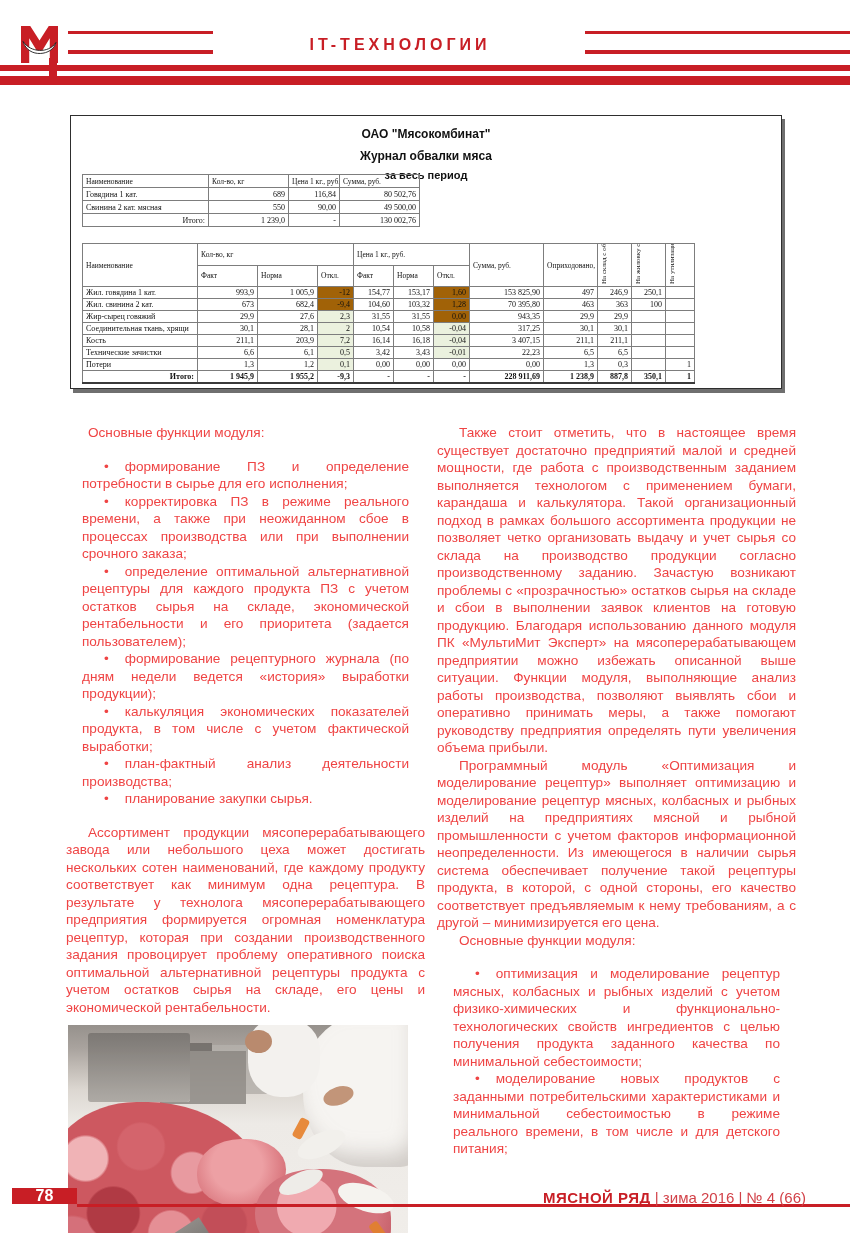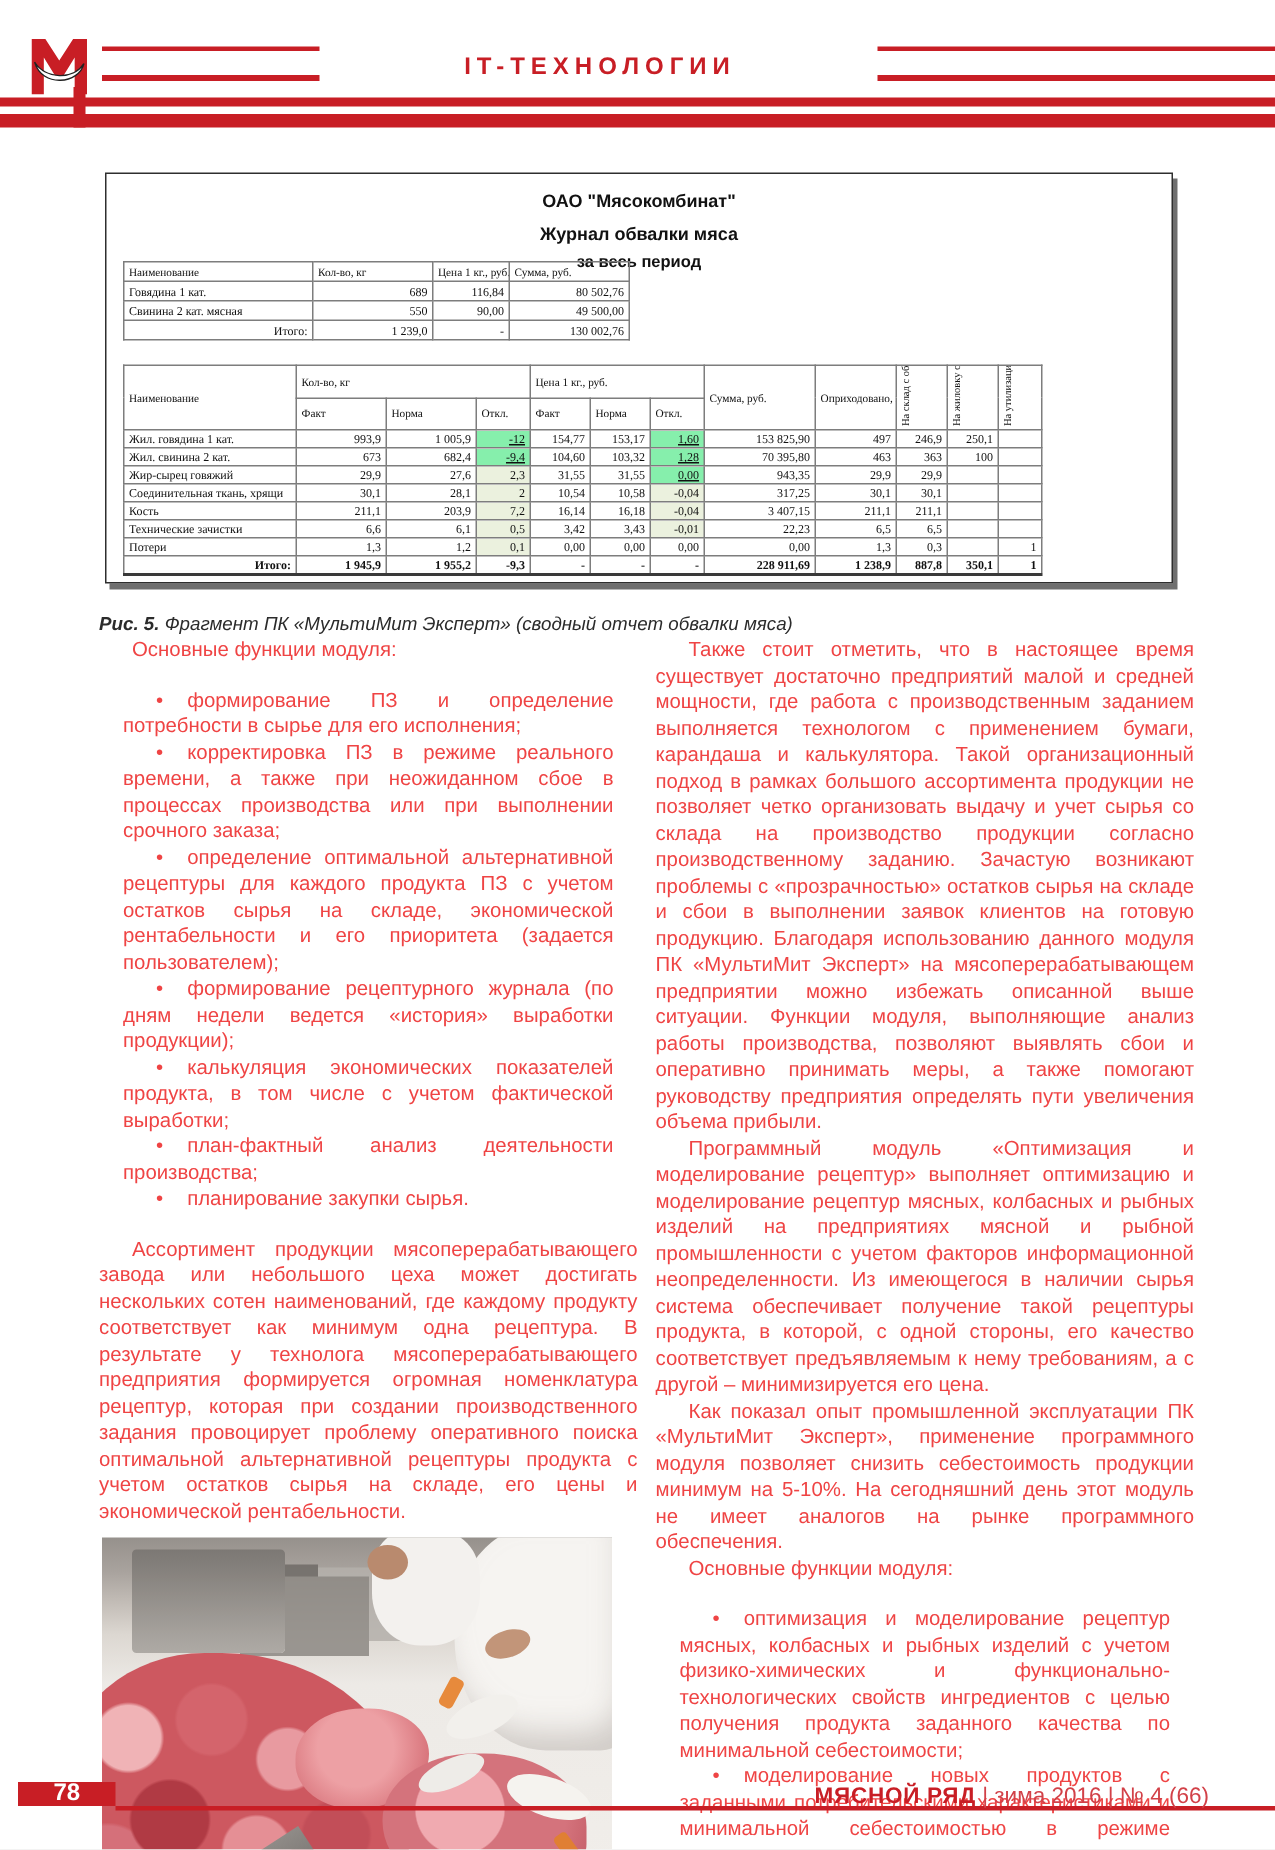--- a/index.html
+++ b/index.html
@@ -32,21 +32,21 @@
   table.rpt th{font-family:Liberation Serif, serif;font-size:7.5px;text-align:left;margin-left:20px;}
   table.rpt td{font-family:"Liberation Serif",serif;}
   .t1{left:11px;top:58px;width:337px;border:1px solid #3a3a3a;}
   .t1 tr{height:13px;}
   .t2{left:11px;top:127px;width:612px;border:1px solid #3a3a3a;border-bottom:2px solid #3a3a3a;}
   .t2 thead tr{height:21px;}
   .t2 tbody tr{height:12px;}
   td.num{text-align:right;}
   td.name{text-align:left;}
   td.tot-label{text-align:right;}
-  .pk{background:#86efac;text-decoration:underline;}
+  .pk{background:#a16207;}
   .gn{background:#ebf1de;}
   .t2 tr.total td{font-weight:700;}
   th.vert{padding:1px 0;}
   th.vert span{writing-mode:vertical-rl;transform:rotate(180deg);display:inline-block;
                line-height:1.05;font-size:7px;max-height:40px;}
 
   
   .caption{position:absolute;left:66px;top:396px;font-size:12.5px;font-style:italic;color:#2b2b2b;}
   .caption b{font-style:italic;}
 
@@ -310,21 +310,20 @@
           <td class="num">228 911,69</td>
           <td class="num">1 238,9</td>
           <td class="num">887,8</td>
           <td class="num">350,1</td>
           <td class="num">1</td>
         </tr>
       </tbody>
     </table>
   </div>
 
-  <p class="caption"><b>Рис. 5.</b><span> Фрагмент ПК «МультиМит Эксперт» (сводный отчет обвалки мяса)</span></p>
 
   <div class="columns">
 
     <div class="col">
       <p>Основные функции модуля:</p>
       <ul>
         <li><span class="blt">•</span><span>формирование ПЗ и определение потребности в сырье для его исполнения;</span></li>
         <li><span class="blt">•</span><span>корректировка ПЗ в режиме реального времени, а также при неожиданном сбое в процессах производства или при выполнении срочного заказа;</span></li>
         <li><span class="blt">•</span><span>определение оптимальной альтернативной рецептуры для каждого продукта ПЗ с учетом остатков сырья на складе, экономической рентабельности и его приоритета (задается пользователем);</span></li>
         <li><span class="blt">•</span><span>формирование рецептурного журнала (по дням недели ведется «история» выработки продукции);</span></li>
@@ -347,21 +346,20 @@
         <div class="ph-glove1"></div>
         <div class="ph-glove2"></div>
         <div class="ph-orange1"></div>
         <div class="ph-orange2"></div>
       </div>
     </div>
 
     <div class="col">
       <p>Также стоит отметить, что в настоящее время существует достаточно предприятий малой и средней мощности, где работа с производственным заданием выполняется технологом с применением бумаги, карандаша и калькулятора. Такой организационный подход в рамках большого ассортимента продукции не позволяет четко организовать выдачу и учет сырья со склада на производство продукции согласно производственному заданию. Зачастую возникают проблемы с «прозрачностью» остатков сырья на складе и сбои в выполнении заявок клиентов на готовую продукцию. Благодаря использованию данного модуля ПК «МультиМит Эксперт» на мясоперерабатывающем предприятии можно избежать описанной выше ситуации. Функции модуля, выполняющие анализ работы производства, позволяют выявлять сбои и оперативно принимать меры, а также помогают руководству предприятия определять пути увеличения объема прибыли.</p>
       <p class="sect"><span class="lead-bold">Программный модуль «Оптимизация и моделирование рецептур»</span><span> выполняет оптимизацию и моделирование рецептур мясных, колбасных и рыбных изделий на предприятиях мясной и рыбной промышленности с учетом факторов информационной неопределенности. Из имеющегося в наличии сырья система обеспечивает получение такой рецептуры продукта, в которой, с одной стороны, его качество соответствует предъявляемым к нему требованиям, а с другой – минимизируется его цена.</span></p>
-      <p>Как показал опыт промышленной эксплуатации ПК «МультиМит Эксперт», применение программного модуля позволяет снизить себестоимость продукции минимум на 5-10%. На сегодняшний день этот модуль не имеет аналогов на рынке программного обеспечения.</p>
       <p>Основные функции модуля:</p>
       <ul>
         <li><span class="blt">•</span><span>оптимизация и моделирование рецептур мясных, колбасных и рыбных изделий с учетом физико-химических и функционально-технологических свойств ингредиентов с целью получения продукта заданного качества по минимальной себестоимости;</span></li>
         <li><span class="blt">•</span><span>моделирование новых продуктов с заданными потребительскими характеристиками и минимальной себестоимостью в режиме реального времени, в том числе и для детского питания;</span></li>
       </ul>
     </div>
 
   </div>
 
   <div class="pagenum">78</div>

